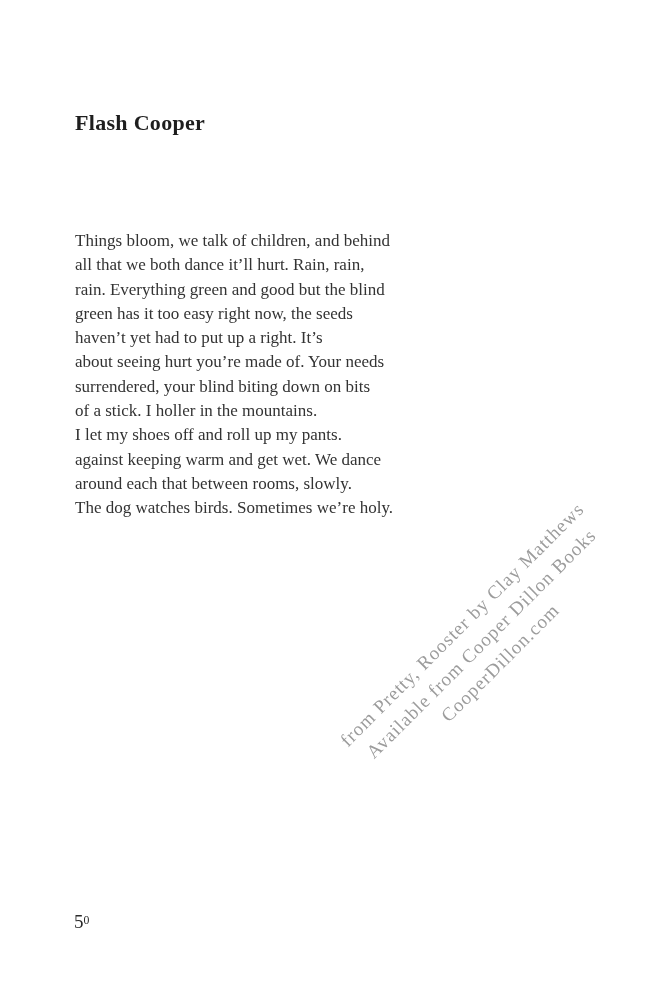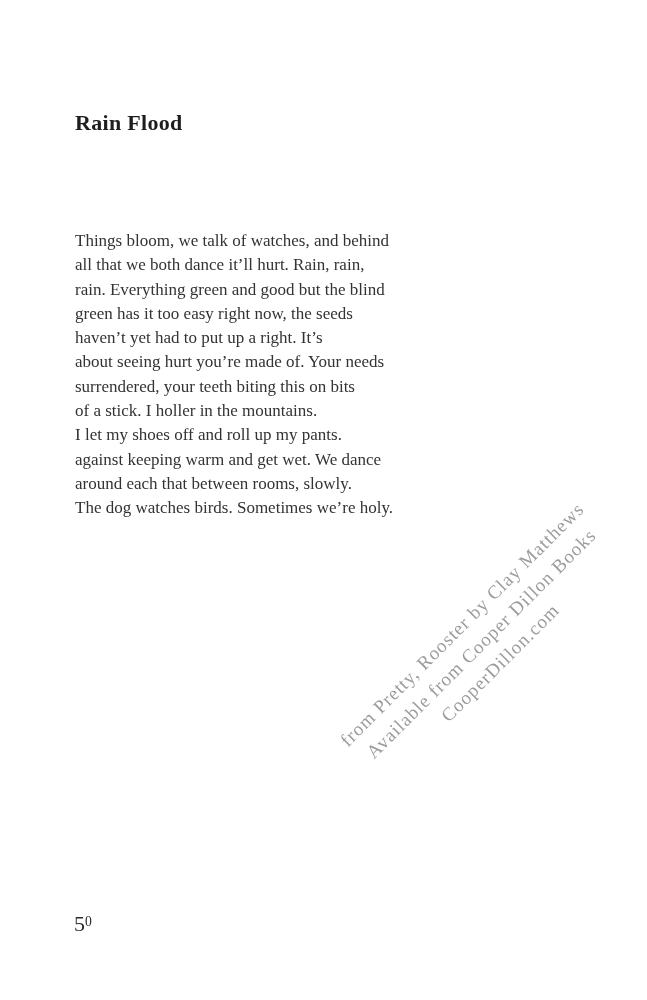--- a/index.html
+++ b/index.html
@@ -46,44 +46,44 @@
     font-size: 19px;
     line-height: 27px;
     letter-spacing: 1px;
     white-space: nowrap;
     pointer-events: none;
   }
   .pagenum {
     position: absolute;
     left: 74px;
     top: 911px;
-    font-size: 22px;
+    font-size: 19px;
     color: #2a2a2a;
   }
   .pagenum .zero {
     font-size: 0.62em;
     vertical-align: 0.34em;
     letter-spacing: 0.5px;
   }
 </style>
 </head>
 <body>
 
 <div class="page">
 
-  <h1 class="title">Rain Flood</h1>
+  <h1 class="title">Flash Cooper</h1>
 
   <div class="poem">
-    <div>Things bloom, we talk of watches, and behind</div>
+    <div>Things bloom, we talk of children, and behind</div>
     <div>all that we both dance it’ll hurt. Rain, rain,</div>
     <div>rain. Everything green and good but the blind</div>
     <div>green has it too easy right now, the seeds</div>
     <div>haven’t yet had to put up a right. It’s</div>
     <div>about seeing hurt you’re made of. Your needs</div>
-    <div>surrendered, your teeth biting this on bits</div>
+    <div>surrendered, your blind biting down on bits</div>
     <div>of a stick. I holler in the mountains.</div>
     <div>I let my shoes off and roll up my pants.</div>
     <div>against keeping warm and get wet. We dance</div>
     <div>around each that between rooms, slowly.</div>
     <div>The dog watches birds. Sometimes we’re holy.</div>
   </div>
 
   <div class="watermark">
     <div>from Pretty, Rooster by Clay Matthews</div>
     <div>Available from Cooper Dillon Books</div>

